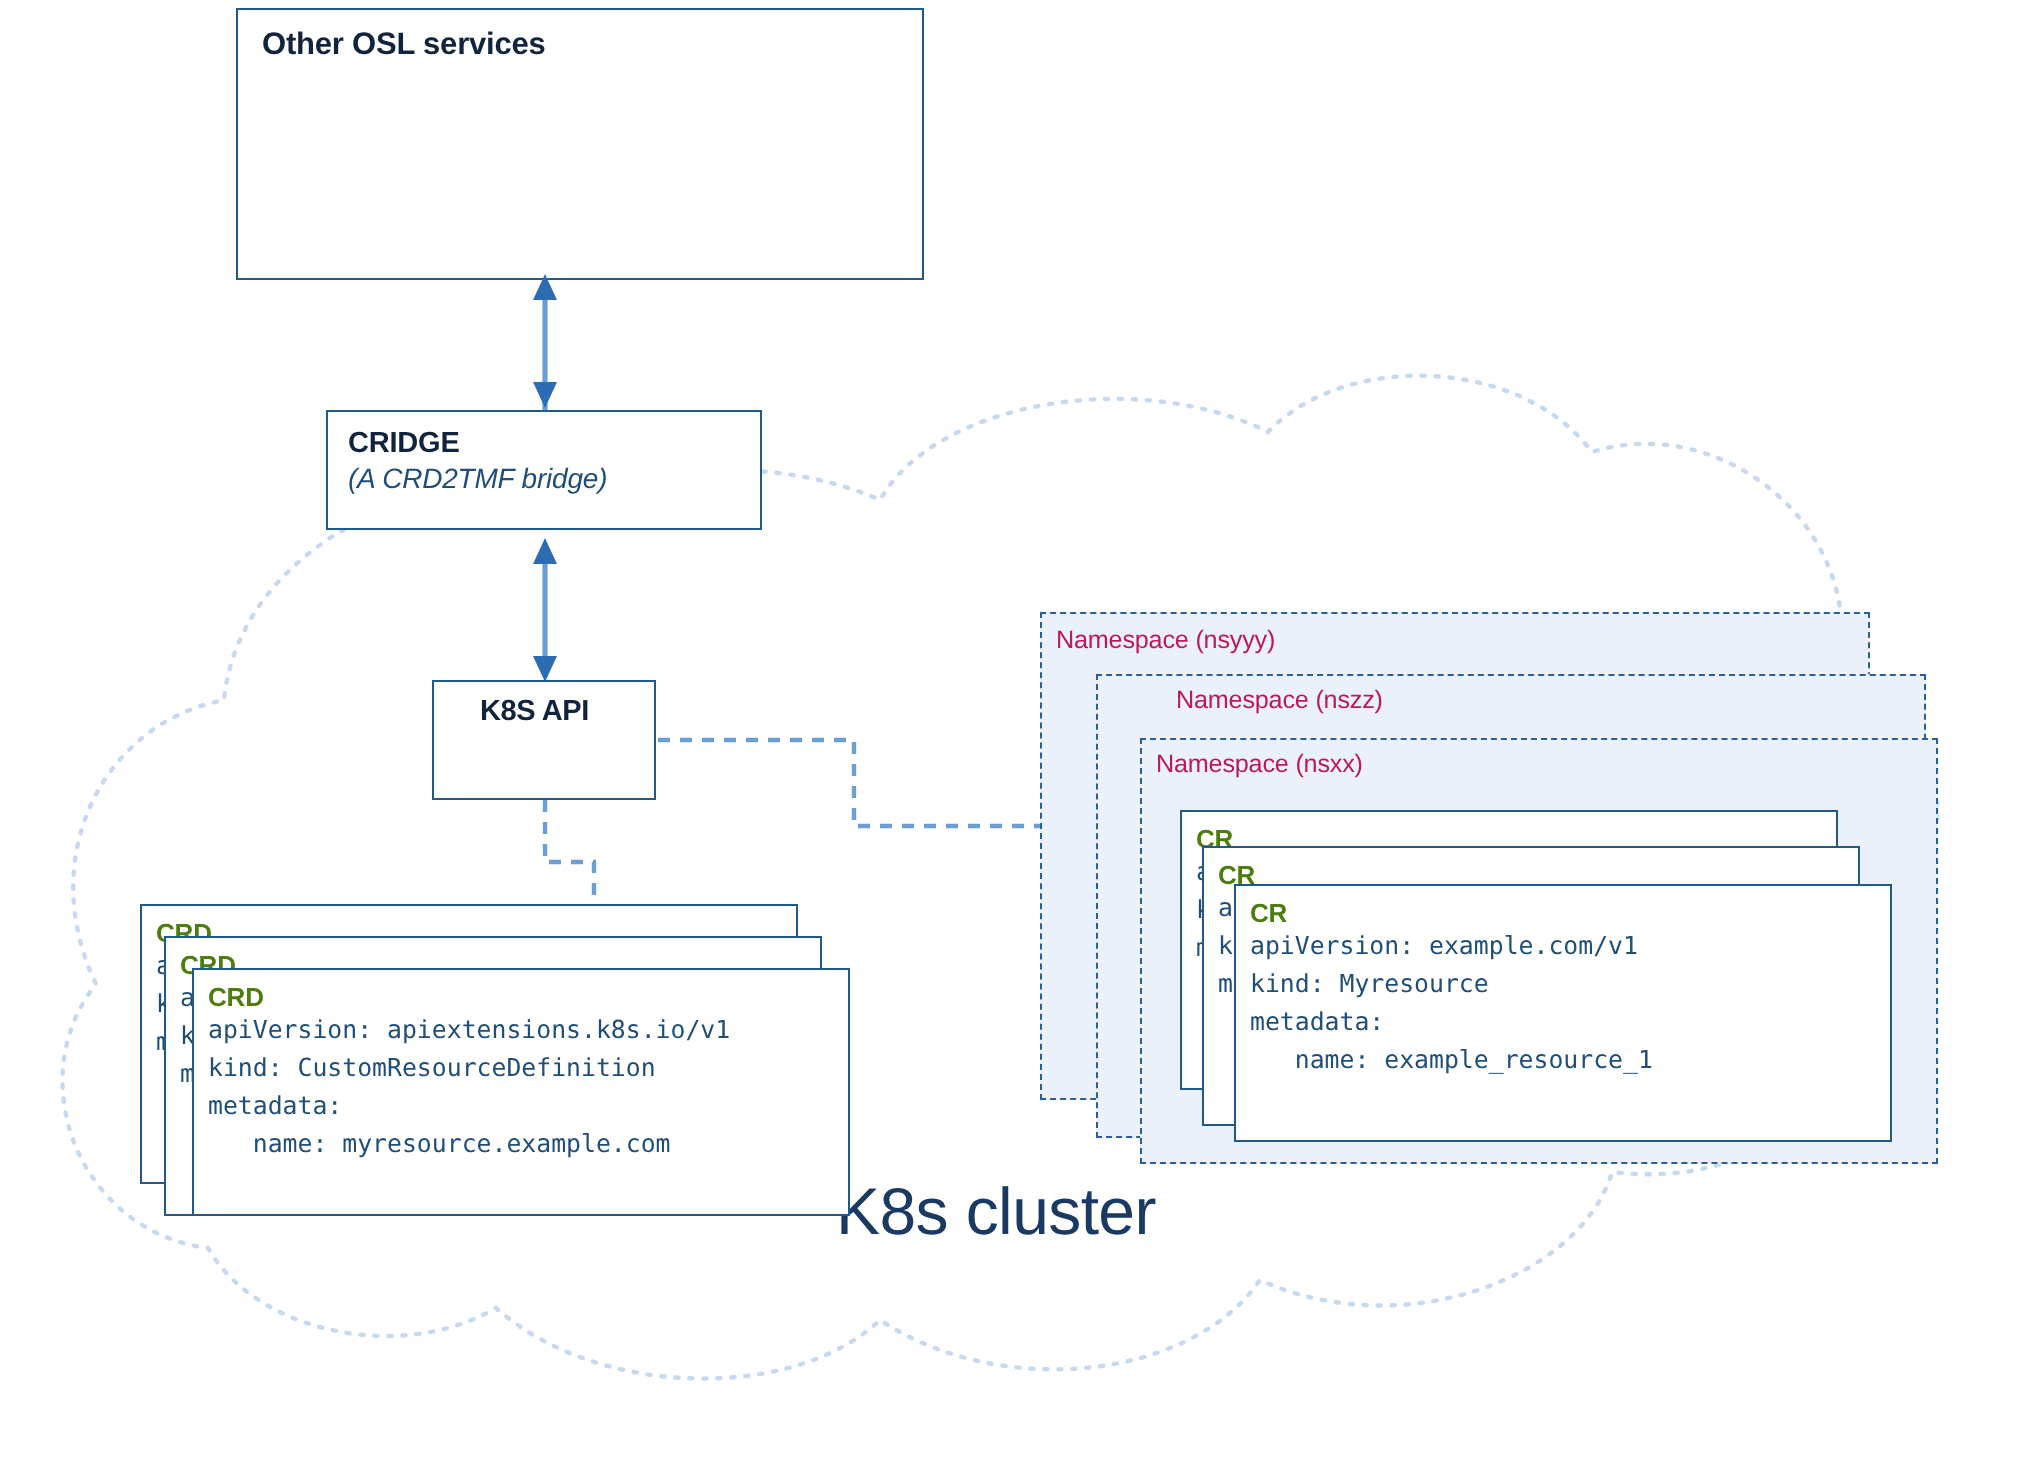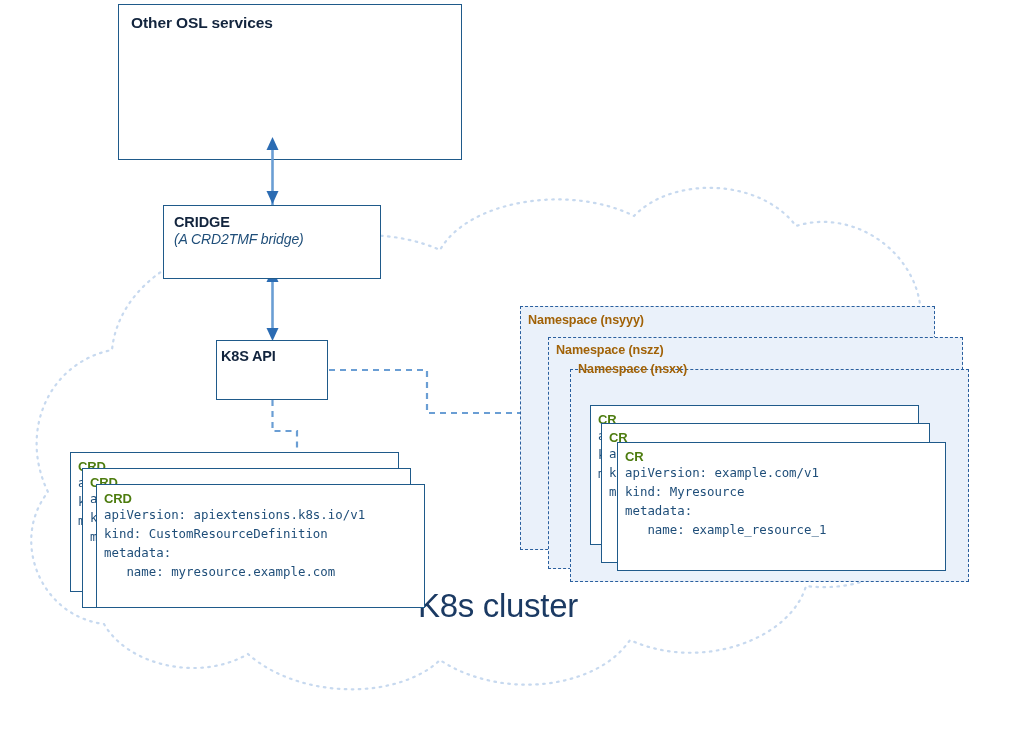--- a/index.html
+++ b/index.html
@@ -25,21 +25,21 @@
   
   .box{
     position:absolute;
     background:#ffffff;
     border:1.6px solid #1f5a8a;
     box-sizing:border-box;
   }
 
   
   #osl-box{
-    left:118px; top:4px; width:344px; height:156px;
+    left:118px; top:4px; width:344px; height:136px;
     padding:9px 12px 0 12px;
   }
   #osl-title{
     font-size:15.5px; font-weight:bold; color:#12243d;
     letter-spacing:-0.1px; margin-bottom:3px;
   }
   #osl-body{
     font-size:15px; color:#1f4e79; line-height:1.52;
     letter-spacing:-0.1px;
   }
@@ -51,30 +51,30 @@
   #service-bus svg{display:block;}
   #service-bus-label{
     position:absolute; left:0; top:0; width:140px; height:34px;
     display:flex; align-items:center; justify-content:center;
     color:#ffffff; font-size:11.5px; font-weight:bold;
     letter-spacing:-0.1px;
   }
 
   
   #cridge-box{
-    left:163px; top:205px; width:218px; height:74px;
+    left:163px; top:205px; width:218px; height:60px;
     padding:8px 0 0 10px;
   }
   #cridge-title{font-size:14.5px;font-weight:bold;color:#12243d;letter-spacing:-0.1px;}
   #cridge-sub{font-size:14px;color:#1f4e79;margin-top:1px;letter-spacing:-0.1px;font-style:italic;}
 
   
   #k8sapi-box{
     left:216px; top:340px; width:112px; height:60px;
-    padding:7px 0 0 4px;
+    padding:7px 0 0 23px;
   }
   #k8sapi-title{font-size:14.5px;font-weight:bold;color:#12243d;letter-spacing:-0.2px;}
 
   
   #connectors{
     position:absolute; left:0; top:0; width:1020px; height:737px;
     pointer-events:none;
   }
 
   
@@ -98,21 +98,21 @@
 
   
   .ns{
     position:absolute;
     background:#eaf1fa;
     border:1.6px dashed #2a5f9e;
     box-sizing:border-box;
   }
   .ns-label{
     position:absolute;
-    font-size:12.6px; font-weight:bold; color:#a16207;
+    font-size:12.6px; font-weight:normal; color:#be185d;
     letter-spacing:-0.1px; white-space:nowrap;
   }
 
   
   #cluster-caption{
     left:418px; top:587px;
     font-size:33px; color:#1b3a63; letter-spacing:-0.3px;
   }
 </style>
 </head>
@@ -176,24 +176,24 @@
   </div>
 
   <div class="box" id="k8sapi-box">
     <div id="k8sapi-title">K8S API</div>
   </div>
 
   <div class="ns" style="left:520px; top:306px; width:415px; height:244px; z-index:5;"></div>
   <div class="ns-label" style="left:528px; top:313px; z-index:9;">Namespace (nsyyy)</div>
 
   <div class="ns" style="left:548px; top:337px; width:415px; height:232px; z-index:6;"></div>
-  <div class="ns-label" style="left:556px; top:343px; z-index:9;">Namespace (nszz)</div>
+  <div class="ns-label" style="left:588px; top:343px; z-index:9;">Namespace (nszz)</div>
 
   <div class="ns" style="left:570px; top:369px; width:399px; height:213px; z-index:7;"></div>
-  <div class="ns-label" style="left:578px; top:362px; z-index:9;">Namespace (nsxx)</div>
+  <div class="ns-label" style="left:578px; top:375px; z-index:9;">Namespace (nsxx)</div>
 
   <div class="card card-pad" style="left:590px; top:405px; width:329px; height:140px; z-index:10;">
     <div class="card-title">CR</div>
     <div class="card-code">apiVersion: example.com/v1
 kind: Myresource
 metadata:
    name: example_resource_1</div>
   </div>
 
   <div class="card card-pad" style="left:601px; top:423px; width:329px; height:140px; z-index:11;">

